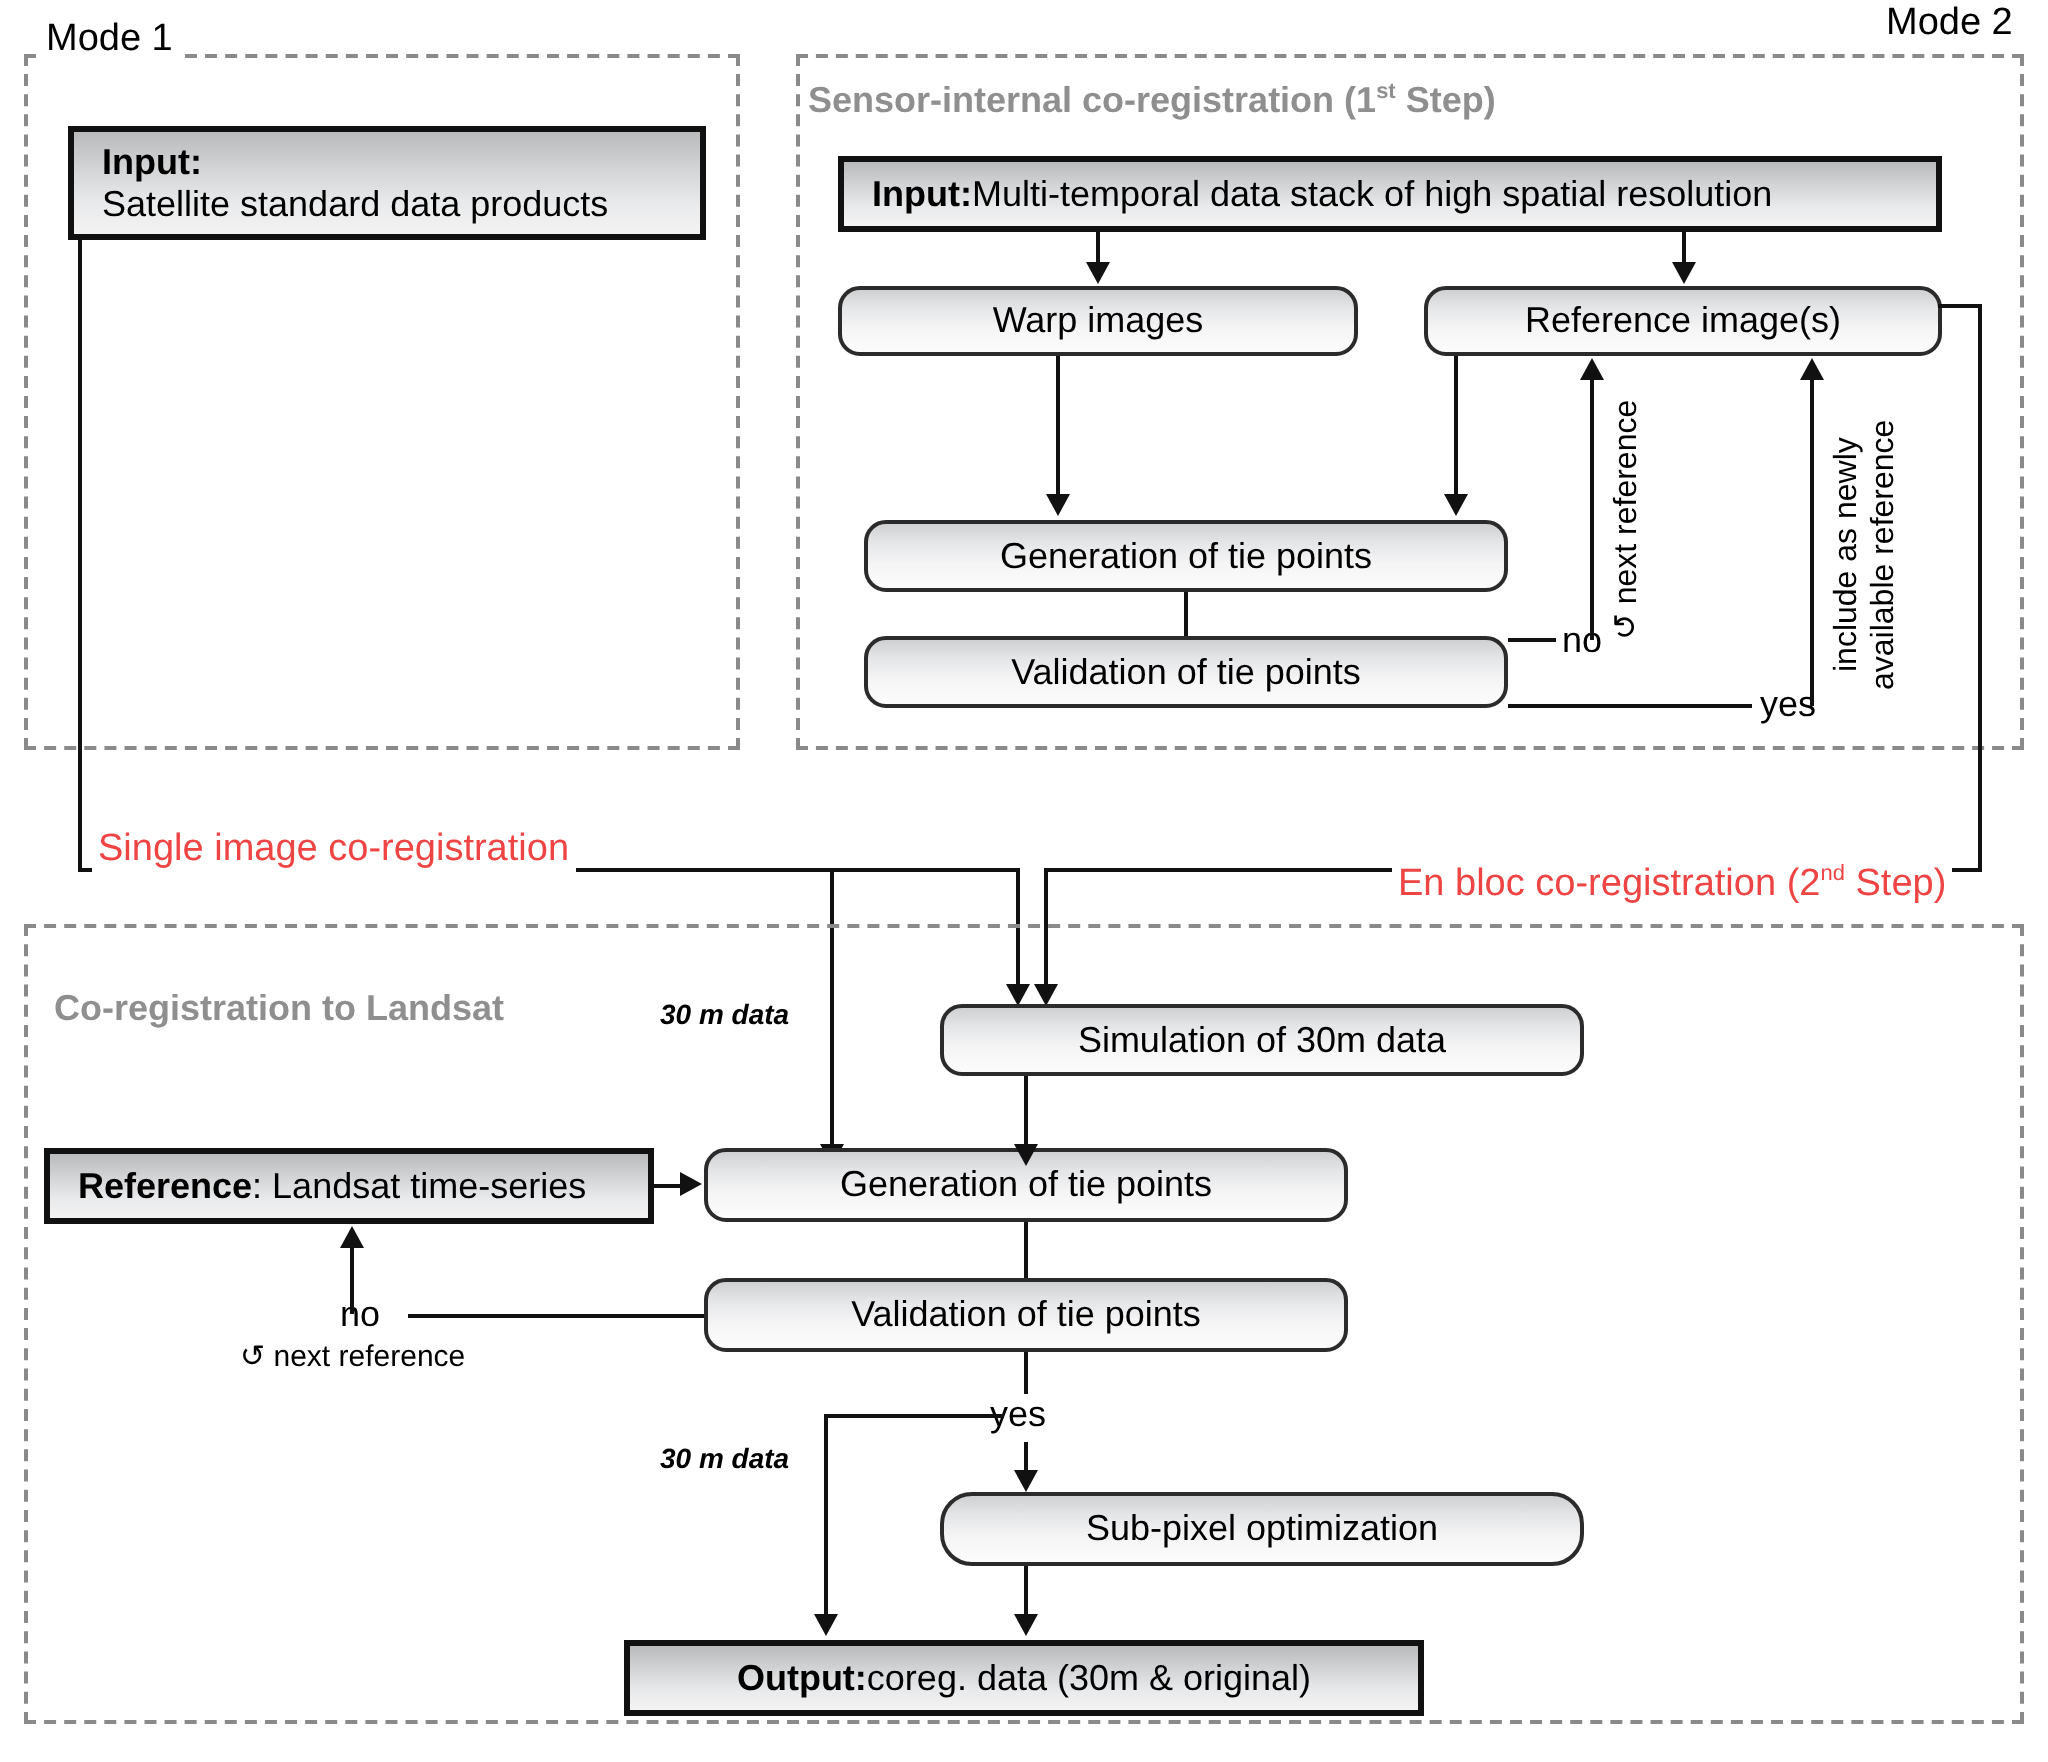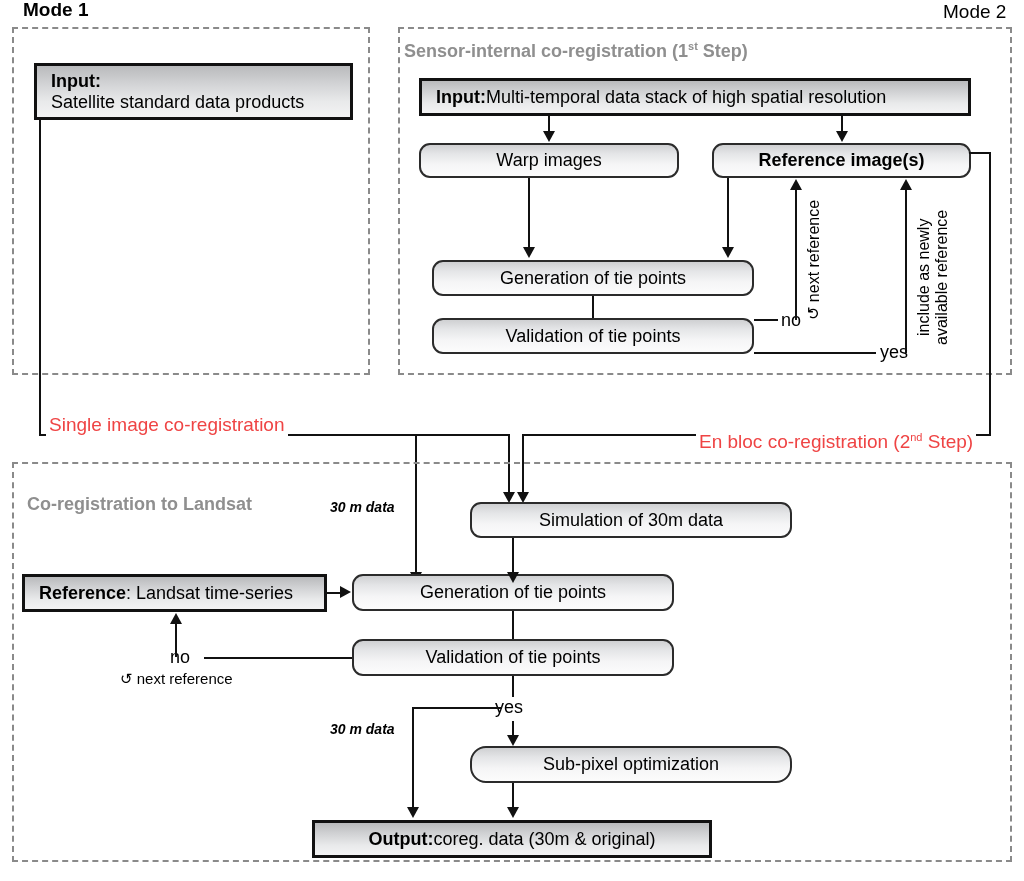--- a/index.html
+++ b/index.html
@@ -124,21 +124,21 @@
     line-height:22px;
   }
   .flowlabel sup{font-size:11px;}
 </style>
 </head>
 <body>
 
 <div id="canvas">
 
   <div class="dashed-box" style="left:12px; top:27px; width:358px; height:348px;"></div>
-  <div class="mode-label" style="left:18px; top:0;font-weight:bold;">Mode 1</div>
+  <div class="mode-label" style="left:18px; top:10px;">Mode 1</div>
 
   <div class="node sharp left" style="left:34px; top:63px; width:319px; height:57px; flex-direction:column; align-items:flex-start; justify-content:center;">
     <span style="font-weight:bold;">Input:</span>
     <span>Satellite standard data products</span>
   </div>
 
   <div class="dashed-box" style="left:398px; top:27px; width:614px; height:348px;"></div>
   <div class="mode-label" style="left:938px; top:2px;">Mode 2</div>
 
   <div class="section-title" style="left:404px; top:40px;">
@@ -147,21 +147,21 @@
 
   <div class="node sharp left" style="left:419px; top:78px; width:552px; height:38px;">
     <span style="font-weight:bold;">Input:</span>
       <span> Multi-temporal data stack of high spatial resolution</span>
   </div>
 
   <div class="node" style="left:419px; top:143px; width:260px; height:35px;">
     <span>Warp images</span>
   </div>
 
-  <div class="node" style="left:712px; top:143px; width:259px; height:35px;font-weight:bold;">
+  <div class="node" style="left:712px; top:143px; width:259px; height:35px;">
     <span>Reference image(s)</span>
   </div>
 
   <div class="node" style="left:432px; top:260px; width:322px; height:36px;">
     <span>Generation of tie points</span>
   </div>
 
   <div class="node" style="left:432px; top:318px; width:322px; height:36px;">
     <span>Validation of tie points</span>
   </div>

